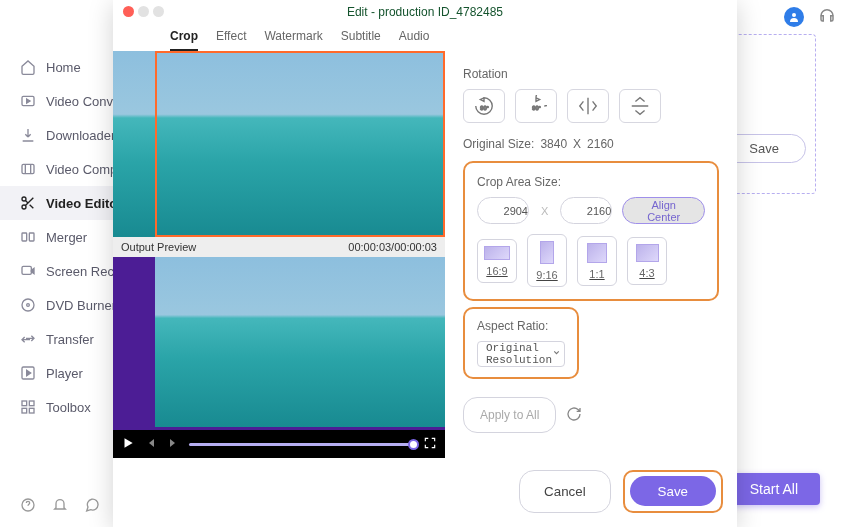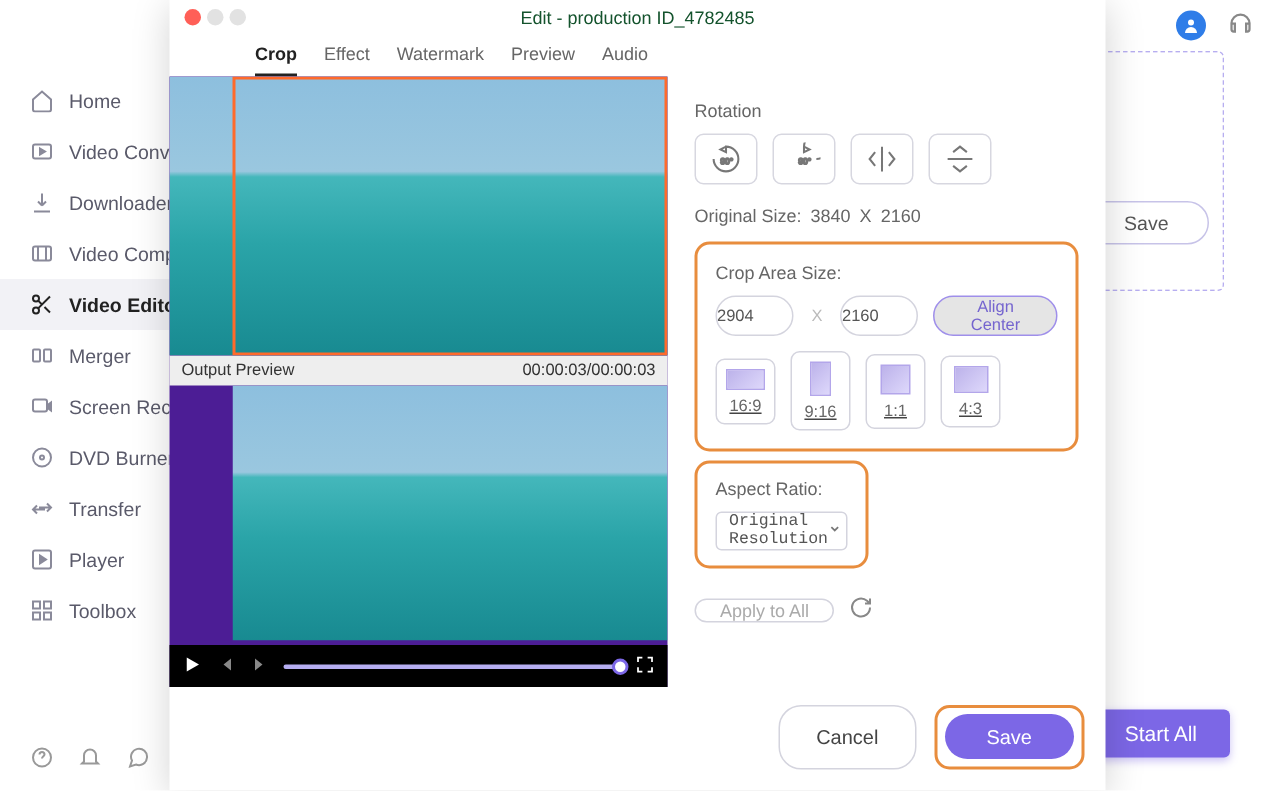--- a/index.html
+++ b/index.html
@@ -39,30 +39,30 @@
     .player-bar { height: 28px; display: flex; align-items: center; gap: 10px; padding: 0 8px; color: #fff; background: #000; }
     .play-icon { cursor: pointer; }
     .slider { flex: 1; height: 3px; background: #b6aef2; border-radius: 2px; position: relative; }
     .slider-knob { position: absolute; right: -6px; top: -4px; width: 11px; height: 11px; border-radius: 50%; background: #fff; border: 2px solid #7c67e6; }
     .right-pane { flex: 1; padding: 16px 18px; display: flex; flex-direction: column; font-size: 12px; color: #444; }
     .section-label { color: #666; margin-bottom: 8px; }
     .row { display: flex; gap: 10px; align-items: center; }
     .icon-btn { width: 42px; height: 34px; border: 1px solid #d7d7e0; border-radius: 6px; background: #fff; display: flex; align-items: center; justify-content: center; cursor: pointer; }
     .origsize { display: flex; gap: 6px; margin-top: 14px; color: #666; }
     .group-highlight { border: 2px solid #e88d3e; border-radius: 10px; padding: 12px; margin-top: 10px; }
-    .size-input { width: 52px; height: 27px; border: 1px solid #d4d4de; border-radius: 14px; background: #fff; font-size: 11px; padding: 0; text-align: left; color: #555; }
+    .size-input { width: 52px; height: 27px; border: 1px solid #d4d4de; border-radius: 14px; background: #fff; font-size: 11px; padding: 0; text-align: right; color: #555; }
     .sep-x { color: #bbb; font-size: 11px; margin: 0 2px; }
     .pill { height: 27px; border: 1px solid #9f8fea; background: #e5e5e5; color: #7565cf; border-radius: 14px; padding: 0 14px; font-size: 11px; cursor: pointer; }
     .ratio-btn { width: 40px; border: 1px solid #d4d4de; border-radius: 6px; background: #fff; display: flex; flex-direction: column; align-items: center; gap: 5px; padding: 6px 0 5px; cursor: pointer; text-decoration: underline; }
     .ratio-sw { background: linear-gradient(135deg,#bcb2ea,#ded8fb); border: 1px solid #b3a6ea; }
     .sw169 { width: 26px; height: 14px; } .sw916 { width: 14px; height: 23px; } .sw11 { width: 20px; height: 20px; } .sw43 { width: 23px; height: 18px; }
     .aspect-wrap { border: 2px solid #e88d3e; border-radius: 10px; padding: 10px 12px; margin-top: 6px; width: 116px; }
     .aspect-select { margin-top: 8px; height: 26px; border: 1px solid #d4d4de; border-radius: 4px; display: flex; align-items: center; justify-content: space-between; padding: 0 8px; font-size: 11px; cursor: pointer; color: #555; font-family: Liberation Mono, monospace; }
     .apply-row { display: flex; gap: 10px; align-items: center; margin-top: 18px; }
-    .ghost-btn { height: 16px; border: 1px solid #d4d4de; border-radius: 14px; background: #fff; color: #aaa; padding: 0 16px; font-size: 12px; cursor: pointer; }
+    .ghost-btn { height: 36px; border: 1px solid #d4d4de; border-radius: 14px; background: #fff; color: #aaa; padding: 0 16px; font-size: 12px; cursor: pointer; }
     .refresh-ic { color: #888; cursor: pointer; }
     .footer { display: flex; justify-content: flex-end; gap: 12px; padding: 12px 14px 14px; }
     .btn-cancel { height: 43px; border: 1px solid #d4d4de; background: #fff; color: #444; border-radius: 15px; padding: 0 24px; cursor: pointer; }
     .save-highlight { display: inline-flex; border: 2px solid #e88d3e; border-radius: 10px; padding: 4px 5px; }
     .btn-save { height: 30px; border: none; background: #7c67e6; color: #fff; border-radius: 15px; padding: 0 28px; cursor: pointer; }
   </style>
 </head>
 <body>
 
 <div class="bg">
@@ -203,21 +203,21 @@
   <div class="titlebar">
     <span class="mac-close"></span>
     <span class="mac-dim"></span>
     <span class="mac-dim"></span>
     <span class="titlebar-title">Edit - production ID_4782485</span>
   </div>
   <div class="tabs">
     <span class="tab active">Crop</span>
     <span class="tab">Effect</span>
     <span class="tab">Watermark</span>
-    <span class="tab">Preview</span>
+    <span class="tab">Subtitle</span>
     <span class="tab">Audio</span>
   </div>
   <div class="body">
     <div class="left-pane">
       <div class="preview-slot">
         <div class="preview-img">
             <div class="ocean"></div>
             <div class="crop-rect"></div>
           </div>
       </div>

